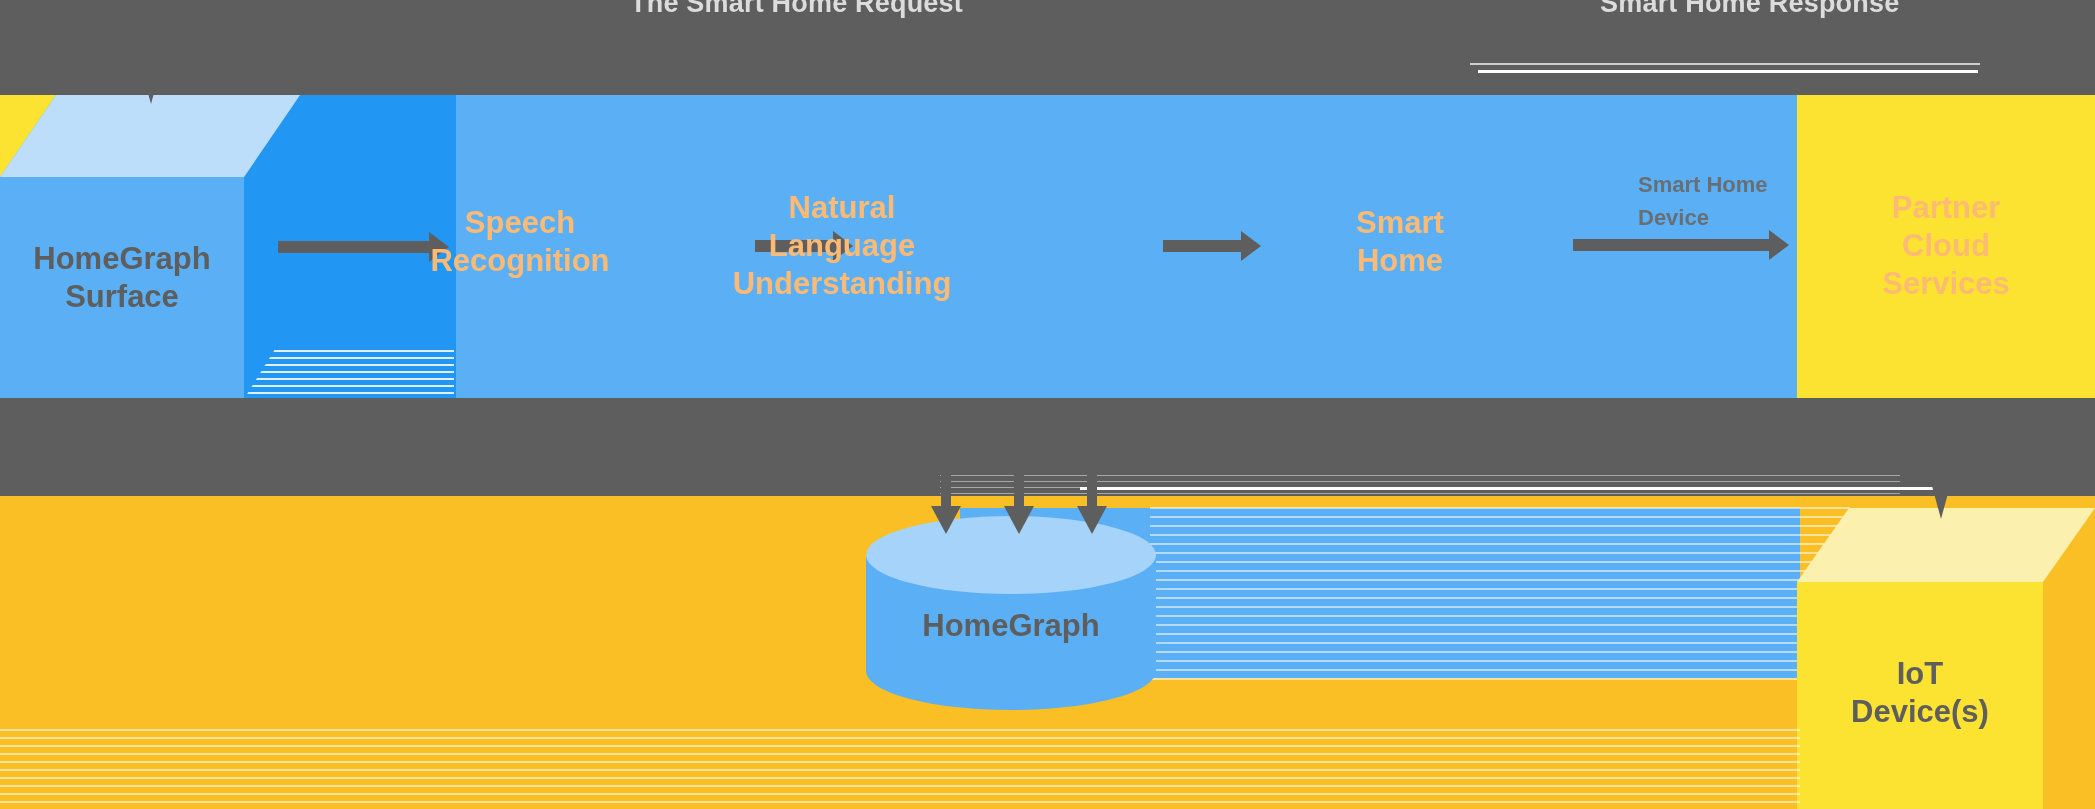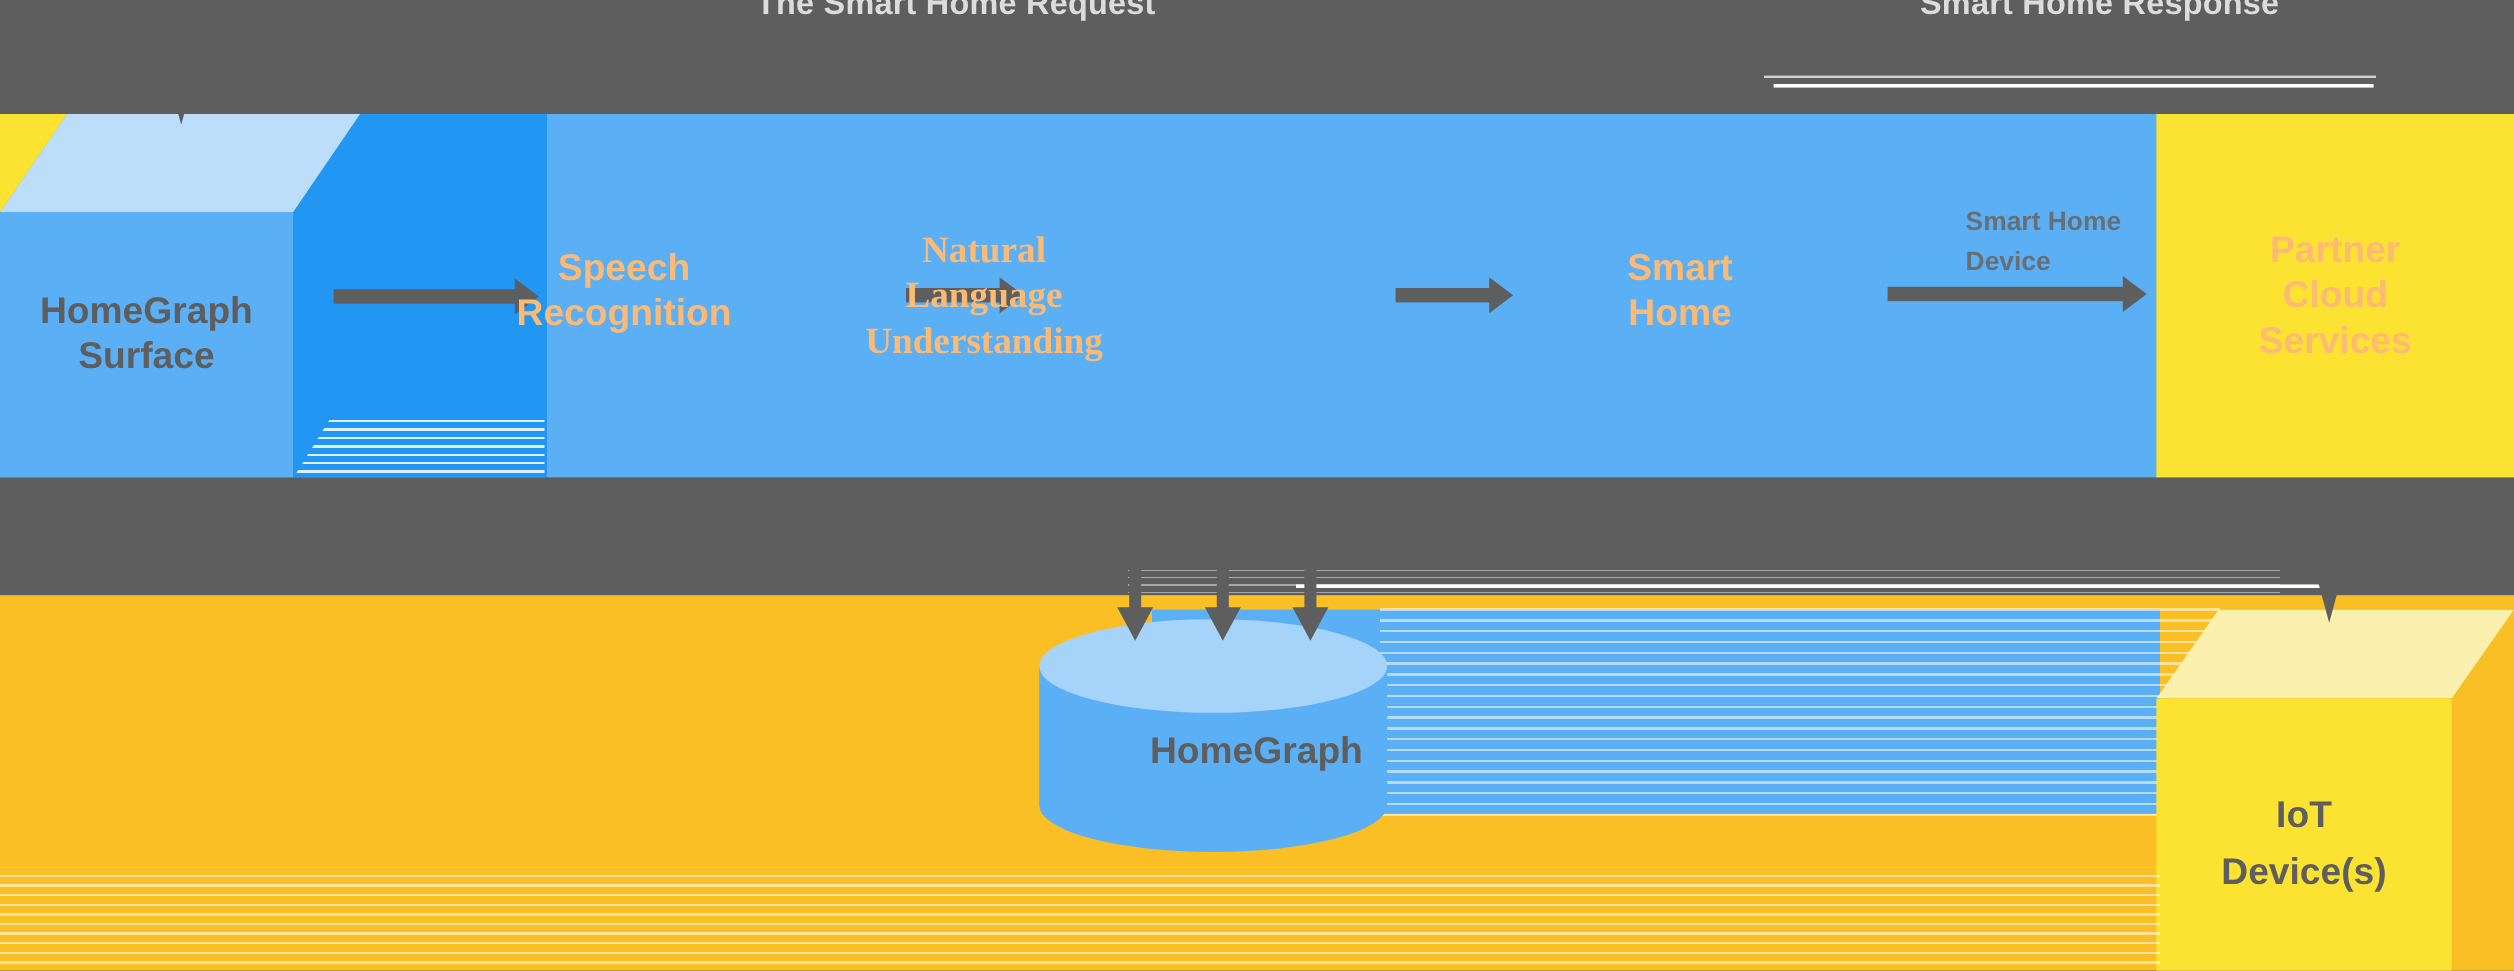--- a/index.html
+++ b/index.html
@@ -70,21 +70,21 @@
     left:139px;top:60px;width:24px;height:44px;
     clip-path:polygon(0 0,24px 0,12px 44px);
   }
 
   
   .stage-label{
     position:absolute;text-align:center;color:#fdba74;
     font-size:31px;font-weight:700;line-height:38px;white-space:pre-line;
   }
   #lbl-sr{left:390px;top:204px;width:260px;}
-  #lbl-nlu{left:670px;top:189px;width:300px;font-family:Liberation Serif, serif;}
+  #lbl-nlu{left:692px;top:189px;width:300px;}
   #lbl-sh{left:1290px;top:204px;width:220px;}
 
   
   .arrow-h{position:absolute;height:12px;background:#5e5e5e;}
   .arrow-h::after{
     content:"";position:absolute;right:-16px;top:-9px;
     width:0;height:0;border-top:15px solid transparent;
     border-bottom:15px solid transparent;border-left:20px solid #5e5e5e;
   }
 
@@ -119,21 +119,21 @@
   .cyl-top{
     position:absolute;left:866px;top:516px;width:290px;height:78px;
     background:#a5d3fa;border-radius:50%;
   }
   .cyl-bottom{
     position:absolute;left:866px;top:632px;width:290px;height:78px;
     background:#5bb0f5;border-radius:50%;
   }
   .cyl-label{
     position:absolute;left:866px;top:608px;width:290px;text-align:center;
-    color:#5e5e5e;font-size:31px;font-weight:700;z-index:6;padding-left:36px;
+    color:#5e5e5e;font-size:31px;font-weight:700;z-index:6;
   }
 
   
   .arrow-d{
     position:absolute;width:10px;background:#5e5e5e;
   }
   .arrow-d::after{
     content:"";position:absolute;left:-10px;bottom:-26px;
     width:0;height:0;border-left:15px solid transparent;
     border-right:15px solid transparent;border-top:28px solid #5e5e5e;
@@ -149,21 +149,21 @@
     position:absolute;left:1797px;top:582px;width:246px;height:227px;
     background:#fce332;
   }
   .iot-side{
     position:absolute;left:2043px;top:508px;width:52px;height:301px;
     background:#f9bf25;
     clip-path:polygon(52px 0, 52px 301px, 0 301px, 0 74px);
   }
   .iot-label{
     position:absolute;left:1797px;top:655px;width:246px;text-align:center;
-    color:#5e5e5e;font-size:31px;font-weight:700;line-height:48px;
+    color:#5e5e5e;font-size:31px;font-weight:700;line-height:38px;
     white-space:pre-line;
   }
   .notch-iot{
     left:1929px;top:475px;width:24px;height:44px;
     clip-path:polygon(0 0,24px 0,12px 44px);
   }
 
   
   .stripes{position:absolute;pointer-events:none;}
   .stripes.orange{

